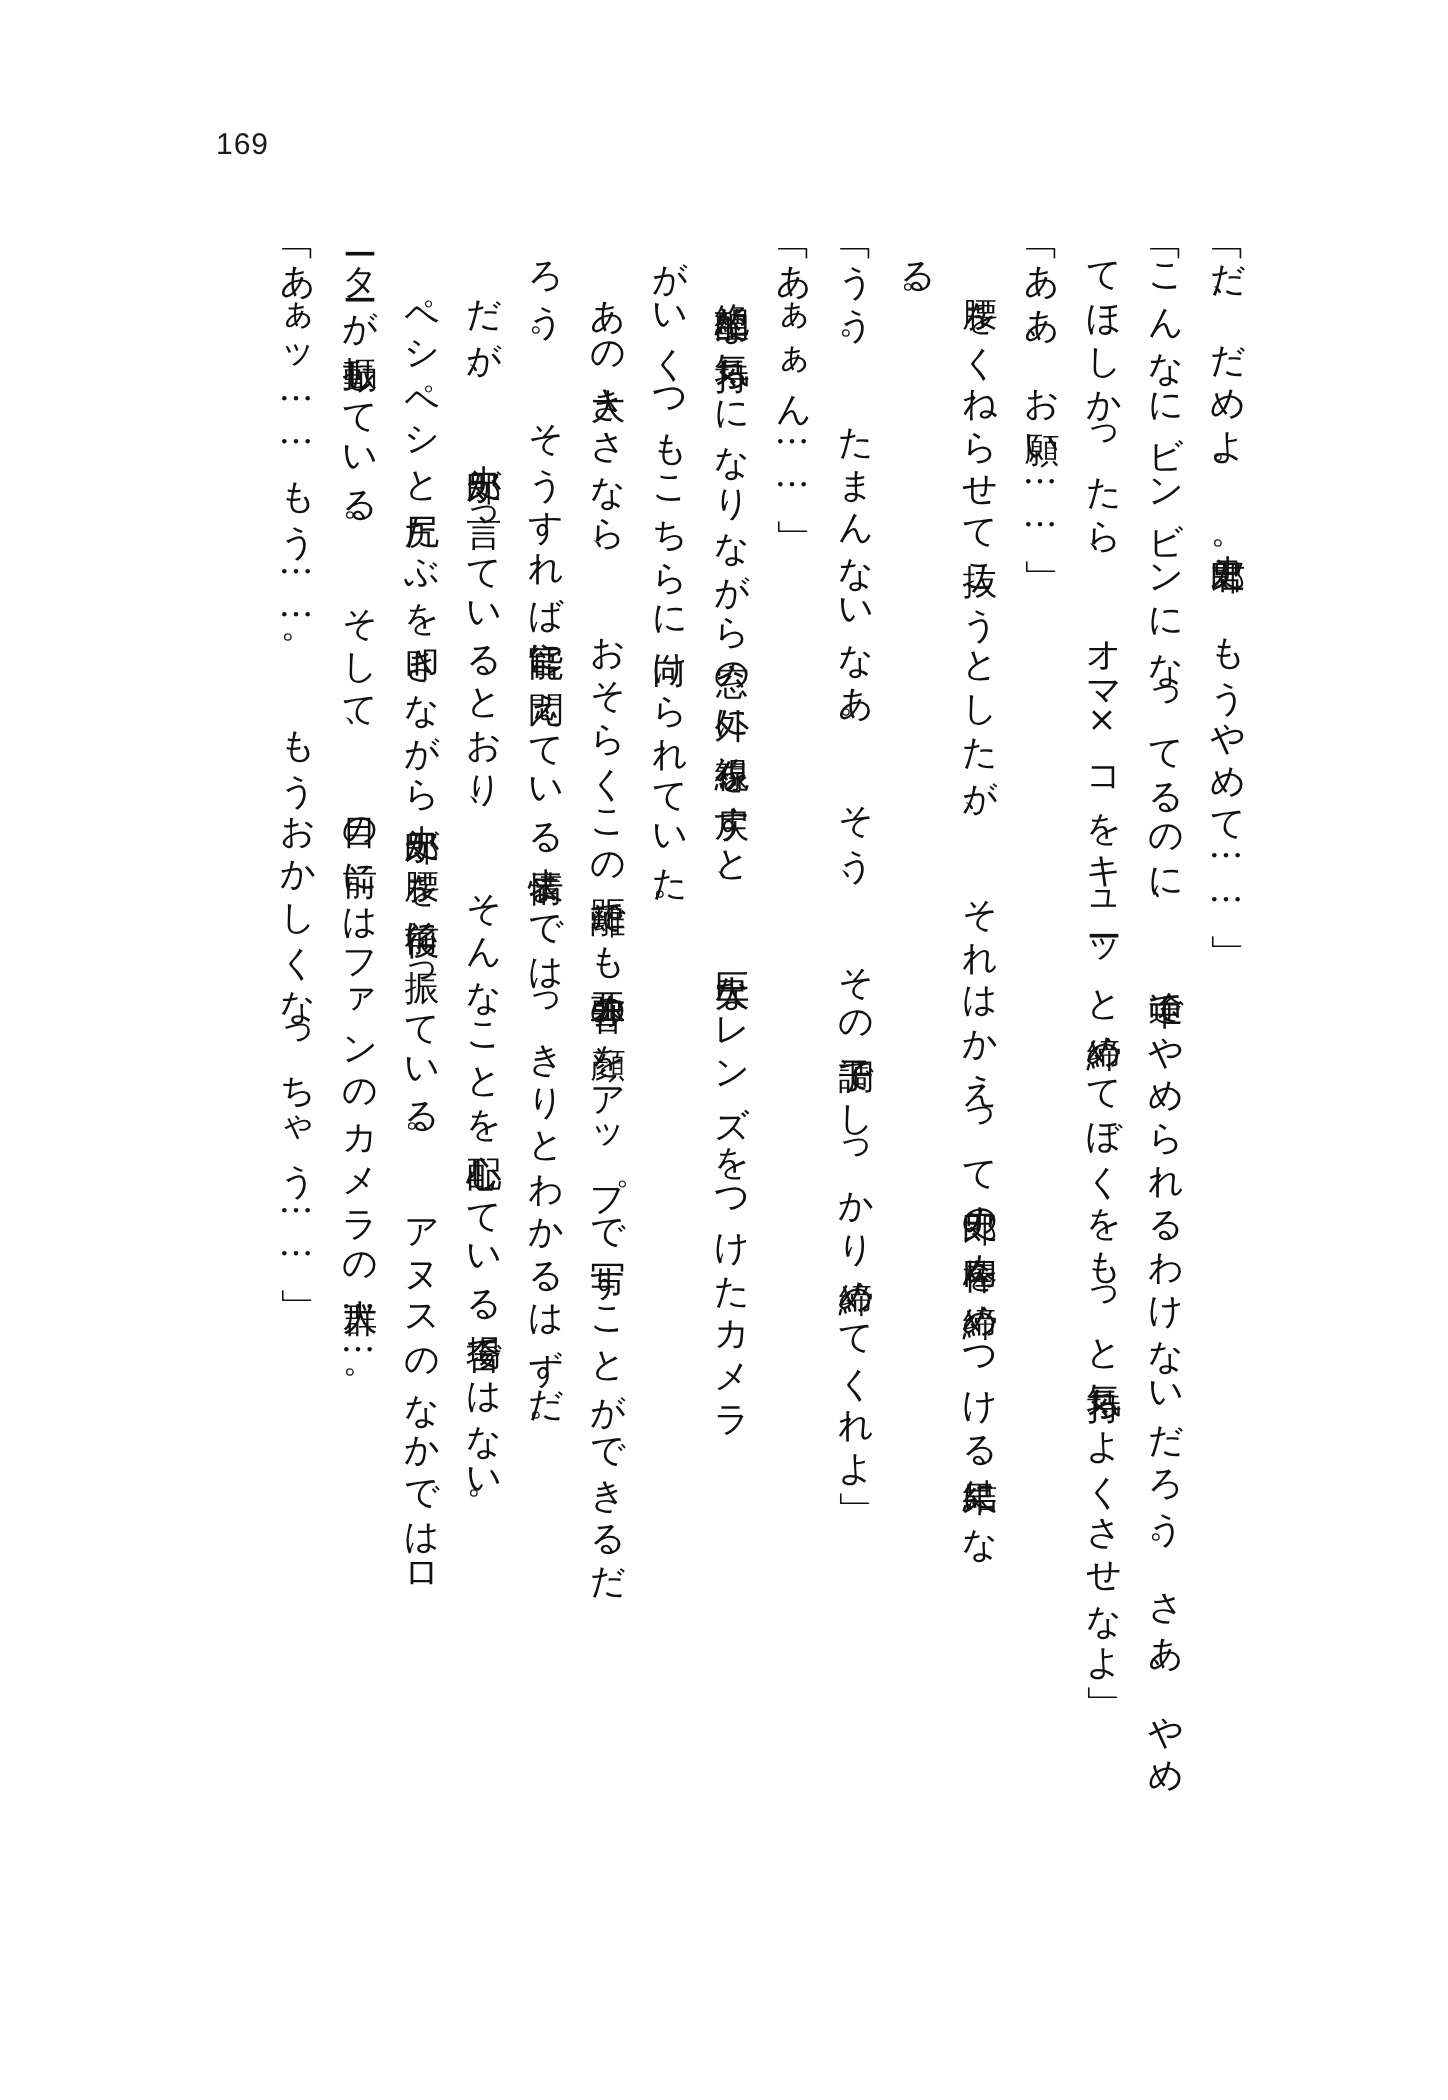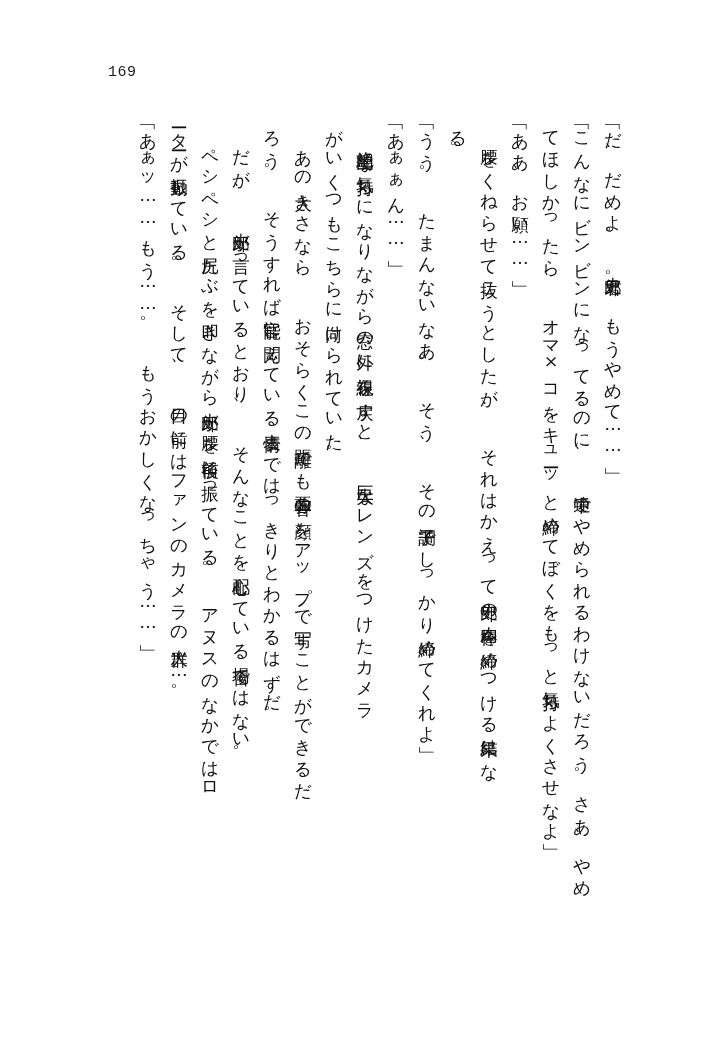--- a/index.html
+++ b/index.html
@@ -12,21 +12,21 @@
     width: 724px;
     height: 1050px;
     background: #ffffff;
     overflow: hidden;
     font-family: "DejaVu Serif", serif;
   }
   .page-number {
     position: absolute;
     top: 64px;
     left: 108px;
-    font-family: Liberation Mono, monospace;
+    font-family: Liberation Sans, sans-serif;
     font-size: 15px;
     color: #1a1a1a;
     letter-spacing: 0.5px;
   }
   .text-body {
     position: absolute;
     top: 118px;
     right: 96px;
     height: 800px;
     width: 560px;

